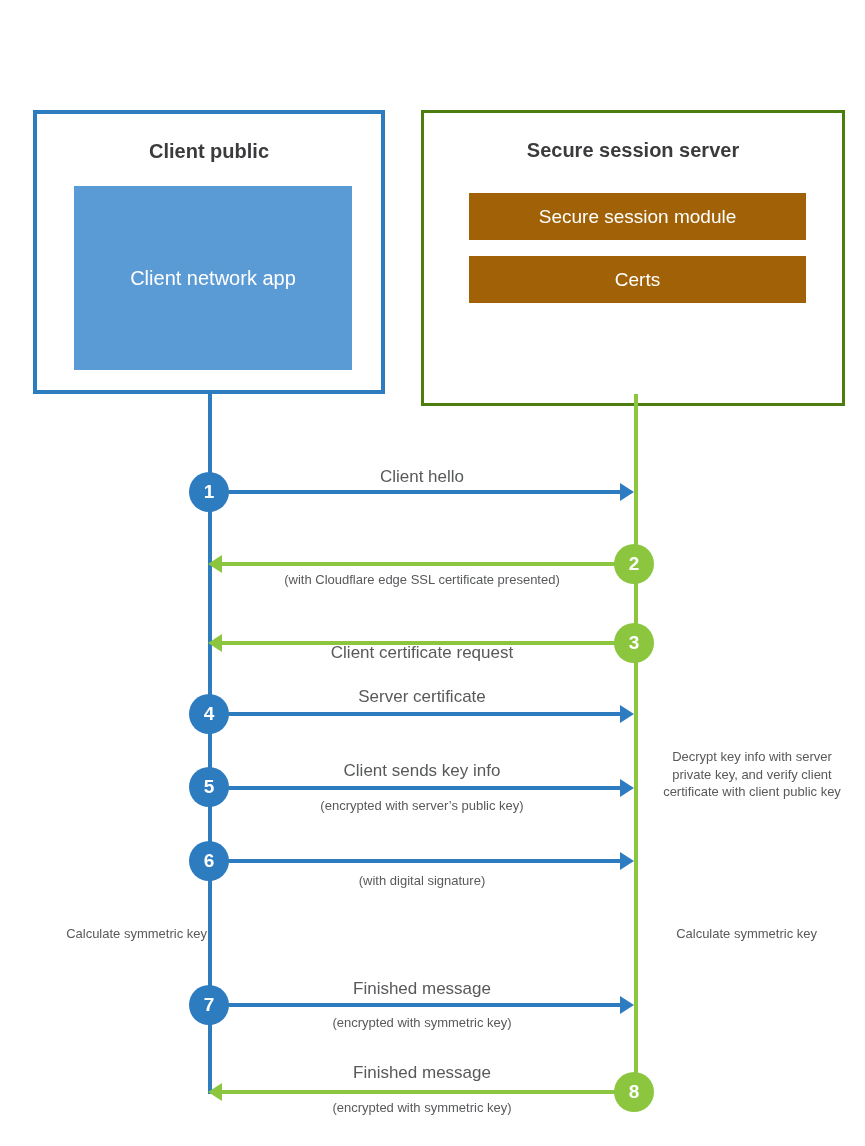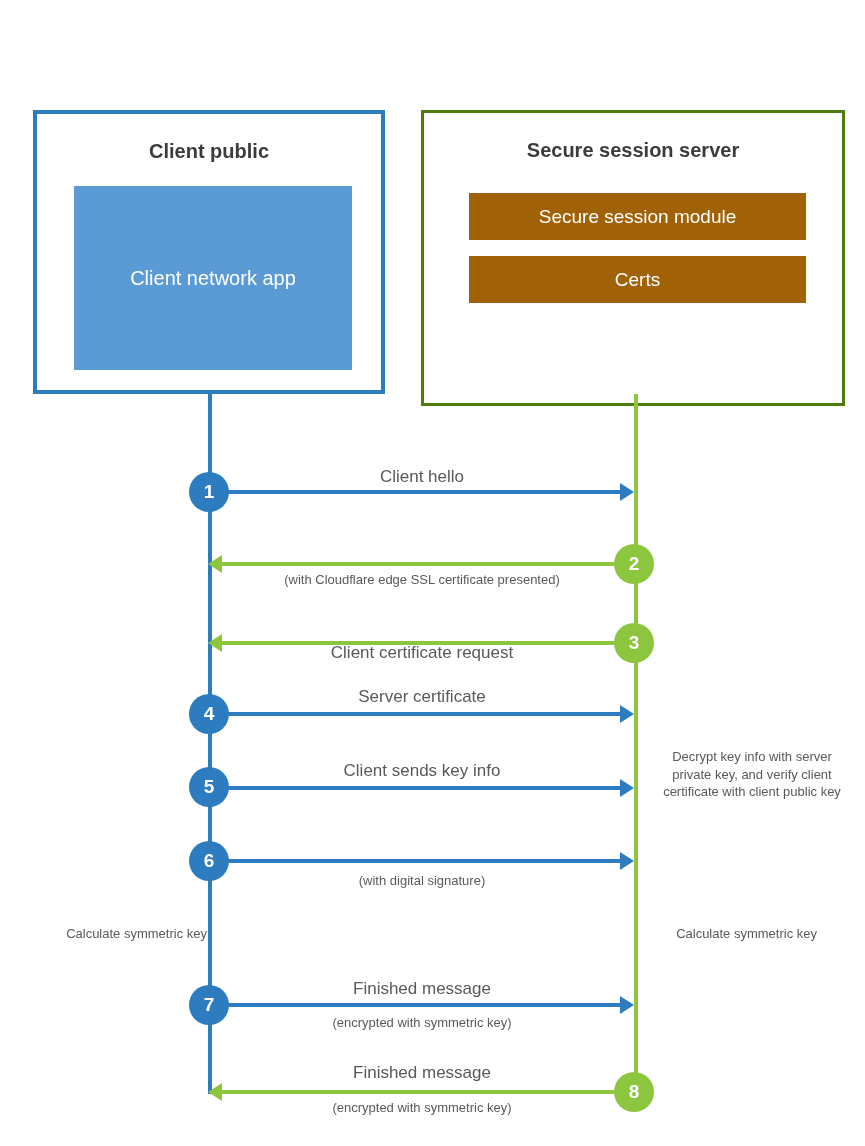--- a/index.html
+++ b/index.html
@@ -118,20 +118,21 @@
   <div class="step-circle green" style="left:614px;top:623px;">3</div>
 
   <div class="msg-label" style="left:210px;top:687px;width:424px;">Server certificate</div>
   <div class="arrow-line blue" style="left:210px;top:712px;width:412px;"></div>
   <div class="arrow-head right blue" style="left:620px;top:705px;"></div>
   <div class="step-circle blue" style="left:189px;top:694px;">4</div>
 
   <div class="msg-label" style="left:210px;top:761px;width:424px;">Client sends key info</div>
   <div class="arrow-line blue" style="left:210px;top:786px;width:412px;"></div>
   <div class="arrow-head right blue" style="left:620px;top:779px;"></div>
+  <div class="msg-sub" style="left:210px;top:798px;width:424px;">(encrypted with server’s public key)</div>
   <div class="step-circle blue" style="left:189px;top:767px;">5</div>
 
   <div class="side-note left" style="left:659px;top:748px;width:186px;">Decrypt key info with server private key, and verify client certificate with client public key</div>
 
   <div class="arrow-line blue" style="left:210px;top:859px;width:412px;"></div>
   <div class="arrow-head right blue" style="left:620px;top:852px;"></div>
   <div class="msg-sub" style="left:210px;top:873px;width:424px;">(with digital signature)</div>
   <div class="step-circle blue" style="left:189px;top:841px;">6</div>
 
   <div class="side-note center" style="left:49px;top:925px;width:158px;">Calculate symmetric key</div>

